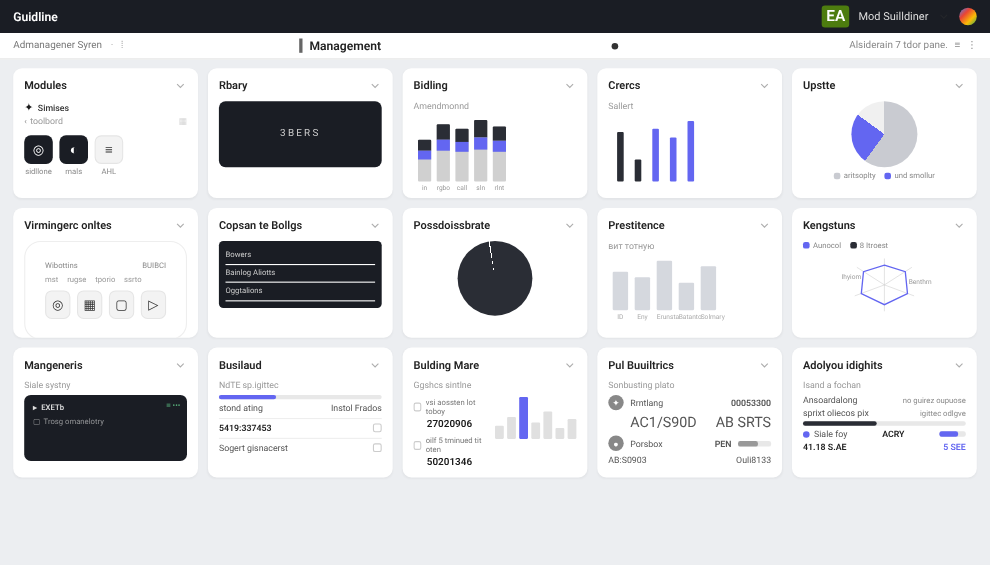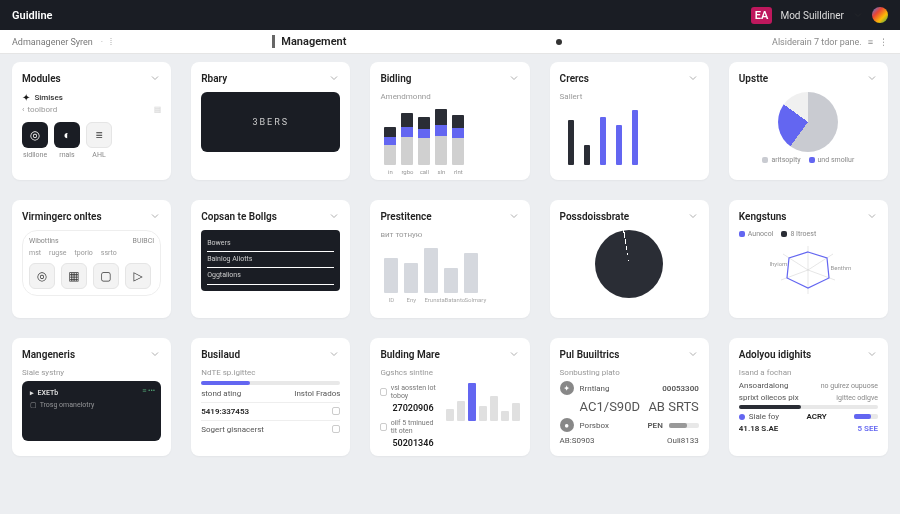--- a/index.html
+++ b/index.html
@@ -1,28 +1,28 @@
 <!DOCTYPE html>
 <html><head>
 <meta charset="utf-8">
 <style>
 *{margin:0;padding:0;box-sizing:border-box;font-family:-apple-system,BlinkMacSystemFont,'Segoe UI',Roboto,sans-serif}
 body{background:#eceef1;width:900px;height:514px;overflow:hidden;font-size:11px;color:#1a1a1a}
 .topbar{height:30px;background:#1a1d24;display:flex;align-items:center;padding:0 12px;color:#fff}
 .logo{font-weight:600;font-size:11px}
 .topbar-right{margin-left:auto;display:flex;align-items:center;gap:8px}
-.badge{background:#be185d;color:#fff;padding:2px 4px;border-radius:3px;font-size:11px;font-weight:600}
+.badge{background:#4d7c0f;color:#fff;padding:2px 4px;border-radius:3px;font-size:14px;font-weight:600}
 .username{font-size:10px;color:#ddd}
 .avatar{width:16px;height:16px;border-radius:50%;background:linear-gradient(135deg,#4285f4,#ea4335,#fbbc05,#34a853)}
 .subbar{height:24px;background:#fff;display:flex;align-items:center;padding:0 12px;border-bottom:1px solid #e5e5e5}
 .breadcrumb{font-size:9px;color:#777}
 .section-title{font-size:11px;font-weight:600;color:#222;border-left:3px solid #666;padding-left:6px;margin-left:160px}
 .subbar-right{margin-left:auto;display:flex;align-items:center;gap:6px;font-size:9px;color:#888}
 .dot{width:6px;height:6px;border-radius:50%;background:#333}
-.grid{display:grid;grid-template-columns:repeat(5,1fr);gap:20px;padding:8px 12px}
+.grid{display:grid;grid-template-columns:repeat(5,1fr);gap:9px;padding:8px 12px}
 .card{background:#fff;border-radius:8px;padding:10px;box-shadow:0 1px 2px rgba(0,0,0,.04);height:118px;position:relative;overflow:hidden}
 .card-head{display:flex;align-items:center;justify-content:space-between;margin-bottom:8px}
 .card-title{font-size:10px;font-weight:600;color:#222}
 .chev{width:12px;height:12px;opacity:.4}
 .sub{font-size:8px;color:#999;margin-bottom:4px}
 .iconrow{display:flex;gap:6px;margin-top:8px}
 .iconbox{width:26px;height:26px;border-radius:6px;display:flex;align-items:center;justify-content:center;font-size:12px}
 .iconbox.dark{background:#1a1d24;color:#fff}
 .iconbox.light{background:#f3f3f3;color:#333;border:1px solid #e5e5e5}
 .iconlbl{font-size:7px;color:#888;text-align:center;margin-top:3px}
@@ -216,21 +216,21 @@
     </div>
   </div>
 
   <div class="card">
     <div class="card-head">
         <span class="card-title">Virmingerc onltes</span>
         <svg class="chev" viewBox="0 0 24 24">
           <path d="M6 9l6 6 6-6"></path>
         </svg>
       </div>
-    <div class="mini-table" style="border:1px solid #eee;border-radius:15px;padding:6px">
+    <div class="mini-table" style="border:1px solid #eee;border-radius:15px;padding:18px">
       <div class="hdr">
           <span>Wibottins</span>
           <span>BUIBCI</span>
         </div>
       <div style="display:flex;gap:8px;font-size:7px;color:#999;margin-bottom:6px">
           <span>mst</span>
           <span>rugse</span>
           <span>tporio</span>
           <span>ssrto</span>
         </div>
@@ -248,20 +248,30 @@
         <span class="card-title">Copsan te Bollgs</span>
         <svg class="chev" viewBox="0 0 24 24">
           <path d="M6 9l6 6 6-6"></path>
         </svg>
       </div>
     <div class="darkpanel">
       <div class="row">Bowers</div>
       <div class="row">Bainlog Aliotts</div>
       <div class="row">Oggtalions</div>
     </div>
+  </div>
+
+  <div class="card">
+    <div class="card-head">
+        <span class="card-title">Possdoissbrate</span>
+        <svg class="chev" viewBox="0 0 24 24">
+          <path d="M6 9l6 6 6-6"></path>
+        </svg>
+      </div>
+    <div class="bigpie"></div>
   </div>
 
   <div class="card">
     <div class="card-head">
         <span class="card-title">Prestitence</span>
         <svg class="chev" viewBox="0 0 24 24">
           <path d="M6 9l6 6 6-6"></path>
         </svg>
       </div>
     <div class="sub">вит тотную</div>
@@ -272,30 +282,20 @@
         <div class="greybar" style="height:25px"></div>
         <div class="greybar" style="height:40px"></div>
     </div>
     <div class="greylbls">
         <span class="greylbl">ID</span>
         <span class="greylbl">Eny</span>
         <span class="greylbl">Erunsta</span>
         <span class="greylbl">Batanto</span>
         <span class="greylbl">Solmary</span>
       </div>
-  </div>
-
-  <div class="card">
-    <div class="card-head">
-        <span class="card-title">Possdoissbrate</span>
-        <svg class="chev" viewBox="0 0 24 24">
-          <path d="M6 9l6 6 6-6"></path>
-        </svg>
-      </div>
-    <div class="bigpie"></div>
   </div>
 
   <div class="card">
     <div class="card-head">
         <span class="card-title">Kengstuns</span>
         <svg class="chev" viewBox="0 0 24 24">
           <path d="M6 9l6 6 6-6"></path>
         </svg>
       </div>
     <div class="legend" style="justify-content:flex-start;margin-bottom:4px">

